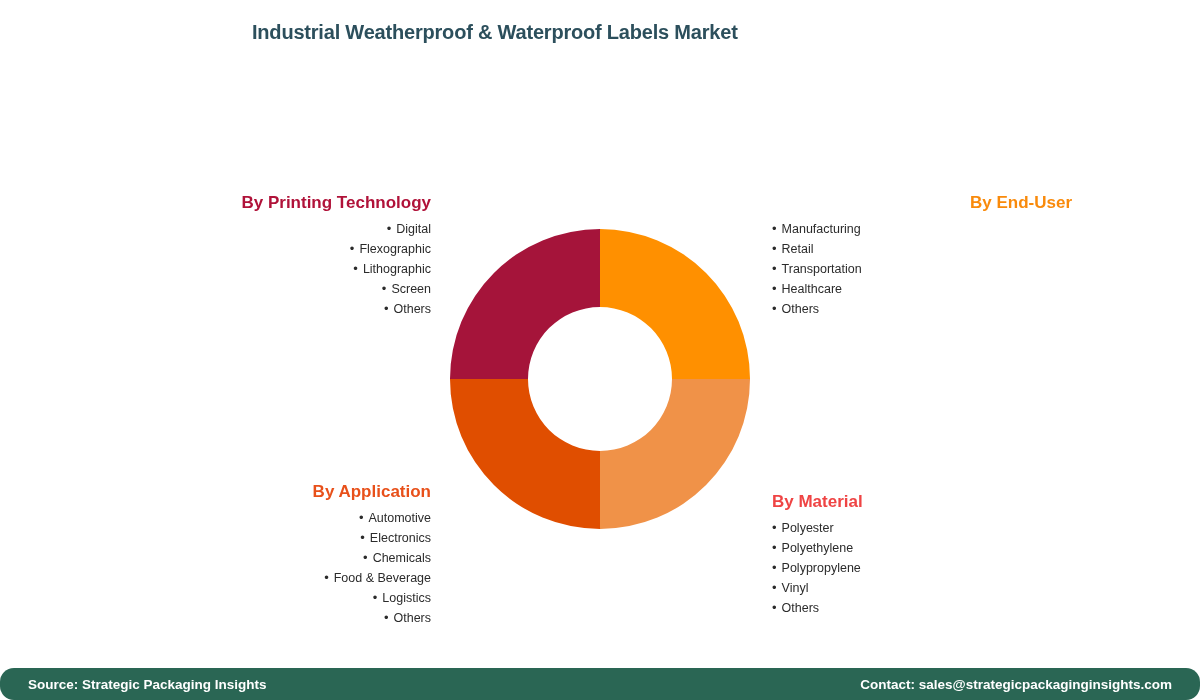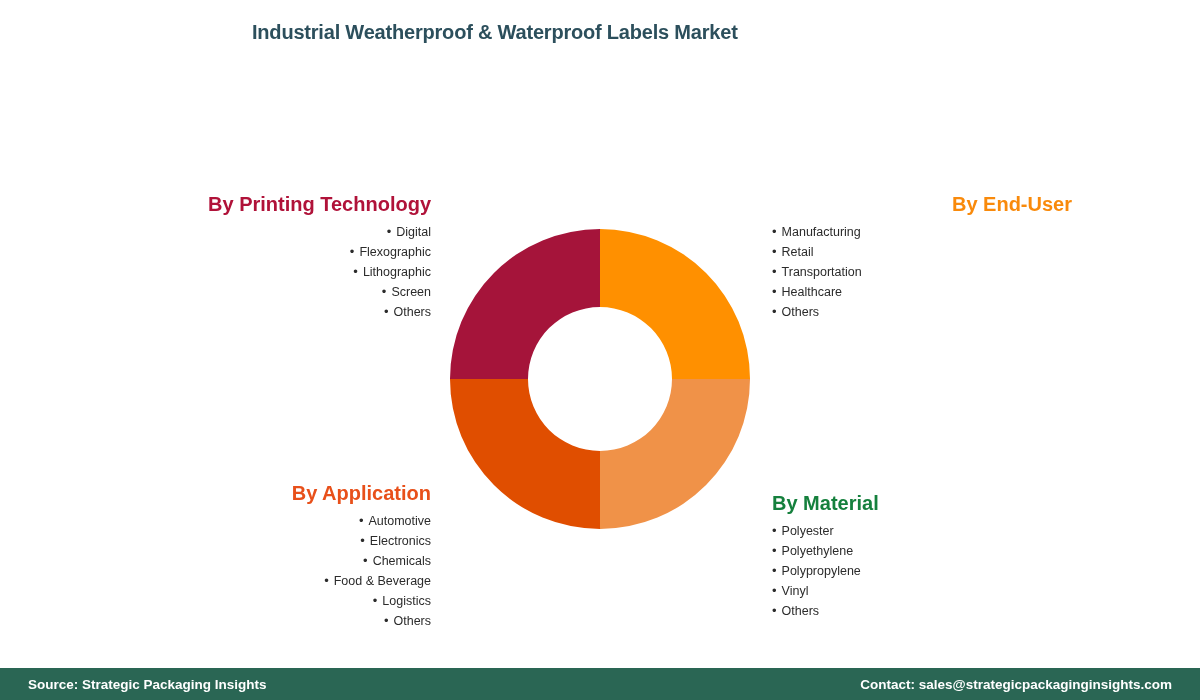--- a/index.html
+++ b/index.html
@@ -82,21 +82,21 @@
     height: 300px;
   }
   #donut-svg { display: block; }
 
   
   .quad {
     position: absolute;
   }
   .quad-title {
     font-family: "Liberation Sans", sans-serif;
-    font-size: 20px;
+    font-size: 17px;
     font-weight: bold;
     white-space: nowrap;
     margin-bottom: 6px;
   }
   .quad-list {
     list-style: none;
     margin: 0;
     padding: 0;
   }
   .quad-list li {
@@ -117,35 +117,36 @@
   #quad-printing { left: 155px; top: 193px; width: 276px; }
   #quad-printing .quad-title { text-align: right; color: #B01239; }
 
   #quad-enduser  { left: 772px; top: 193px; width: 300px; }
   #quad-enduser .quad-title { text-align: right; color: #F98A0B; }
 
   #quad-application { left: 125px; top: 482px; width: 306px; }
   #quad-application .quad-title { text-align: right; color: #E8501A; }
 
   #quad-material { left: 772px; top: 492px; width: 300px; }
-  #quad-material .quad-title { text-align: left; color: #15803d; }
+  #quad-material .quad-title { text-align: left; color: #ef4444; }
 
   
   #footer {
     position: absolute;
     left: 0;
     bottom: 0;
     width: 1200px;
     height: 32px;
     background: #2A6654;
     display: flex;
     align-items: center;
     justify-content: space-between;
     box-sizing: border-box;
     padding: 0 28px;
+    border-radius: 14px;
   }
   #footer-source, #footer-contact {
     font-family: "Liberation Sans", sans-serif;
     font-size: 13.5px;
     font-weight: bold;
     color: #ffffff;
     white-space: nowrap;
   }
 </style>
 </head>

